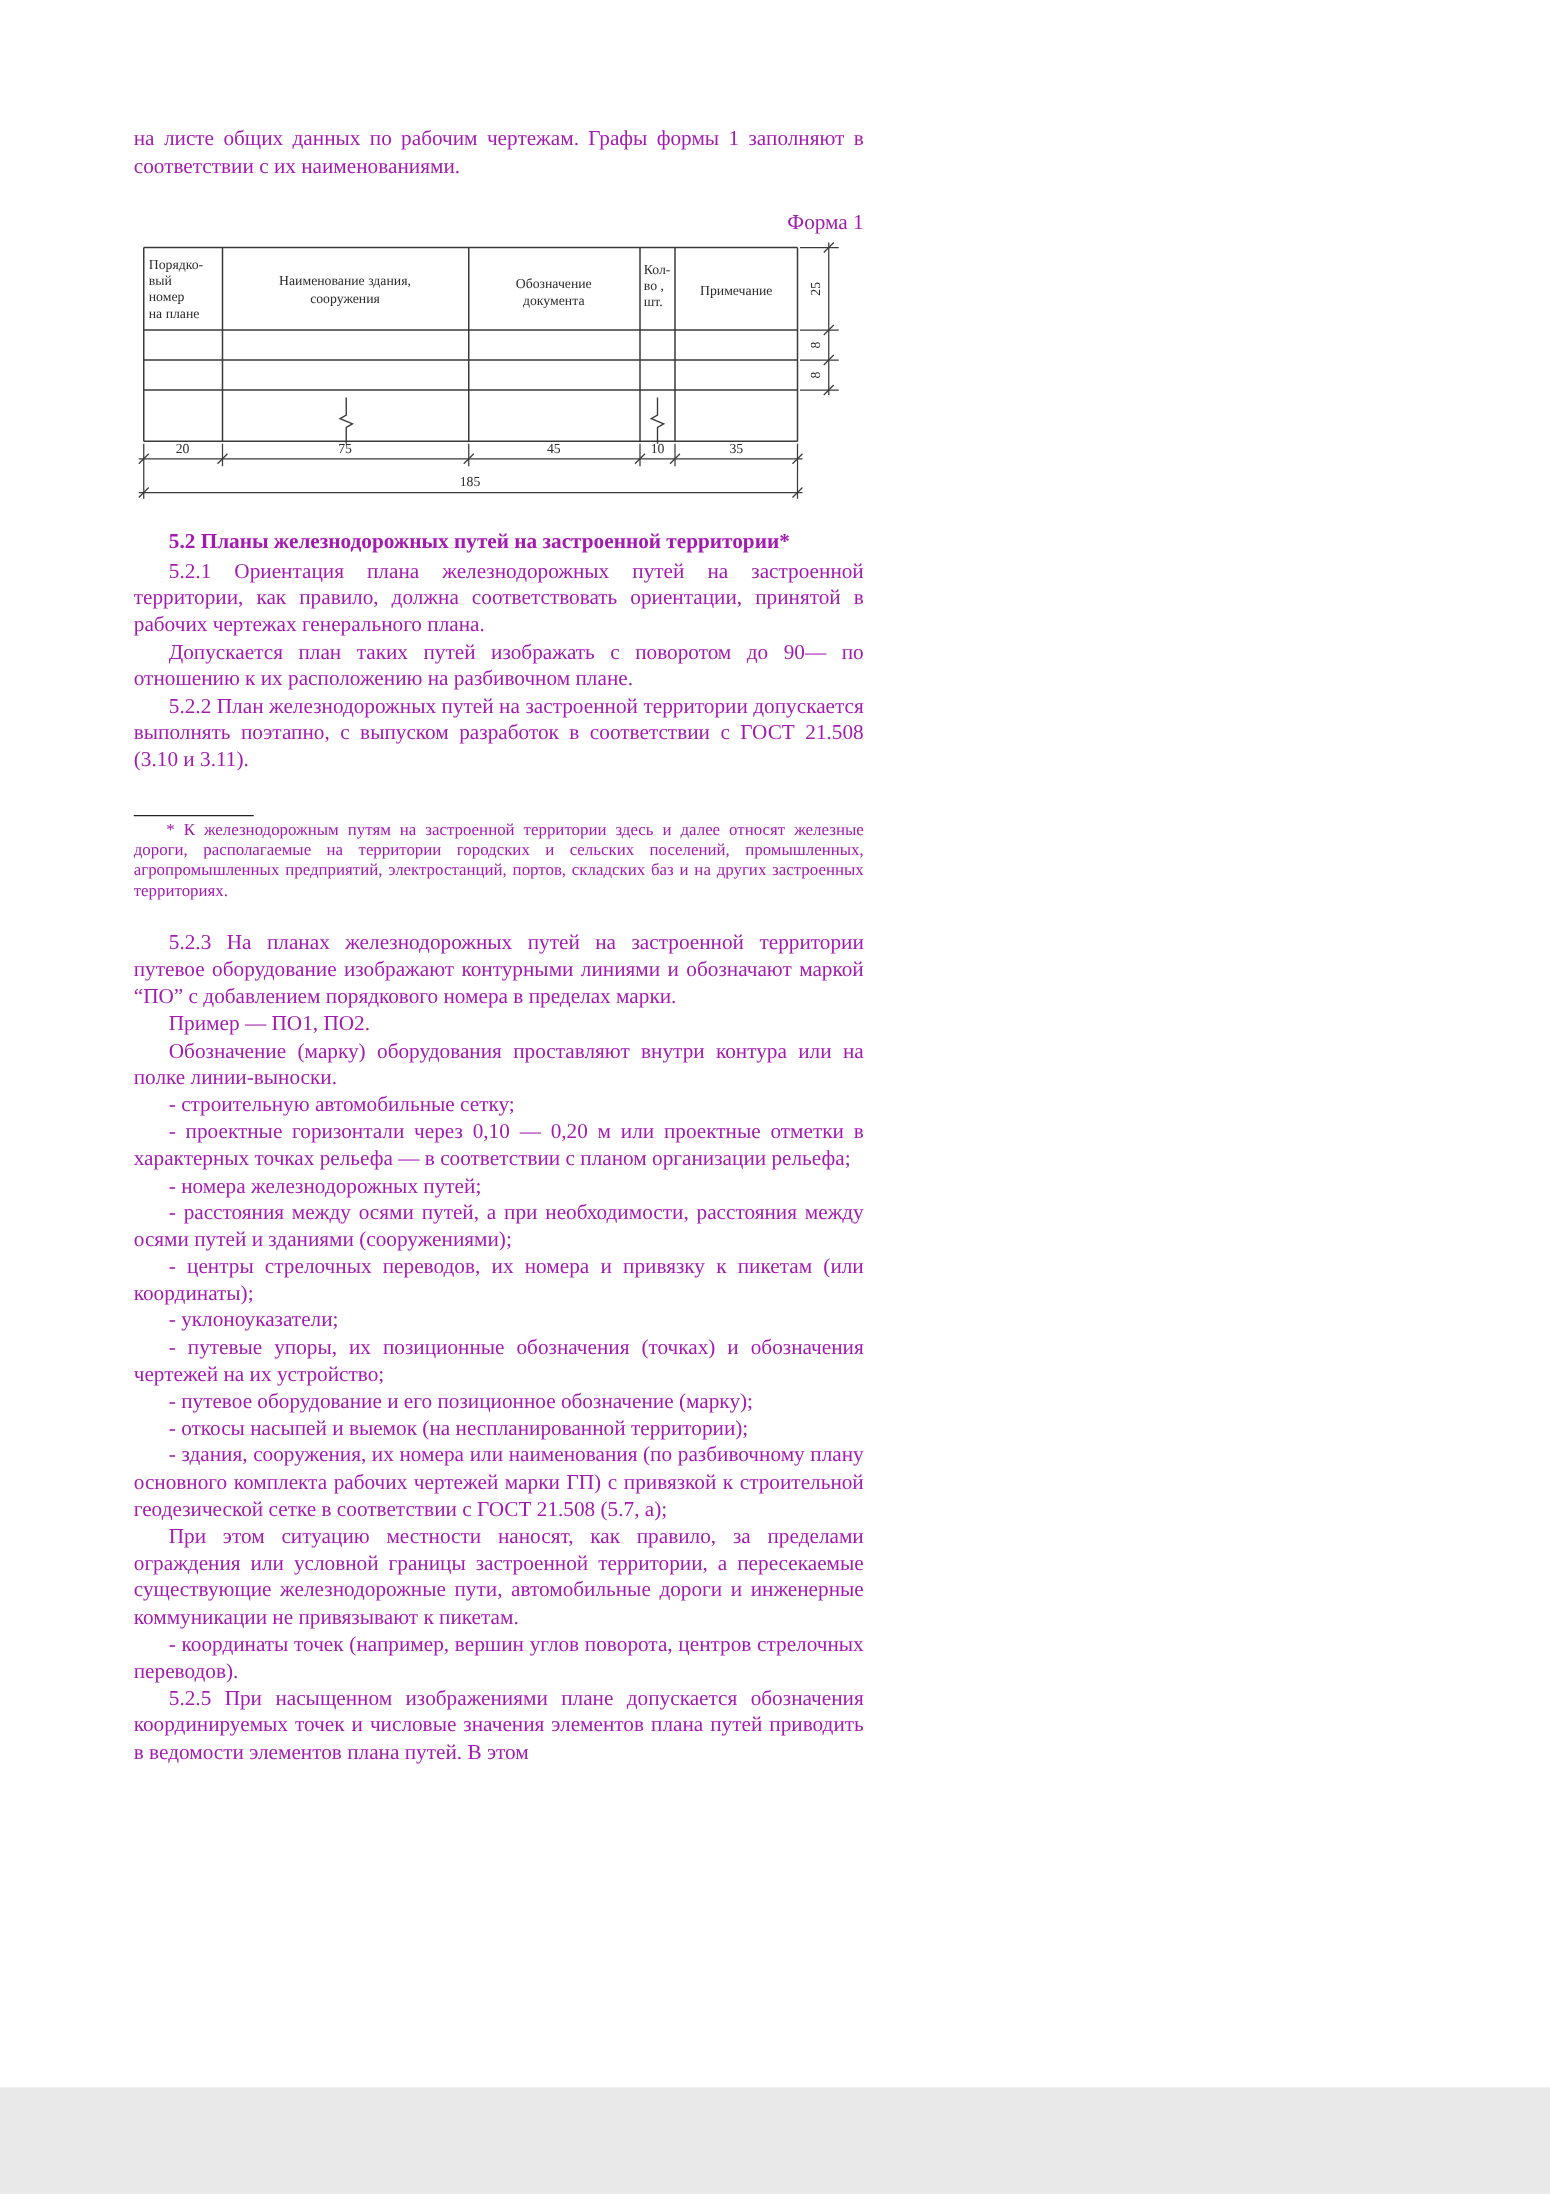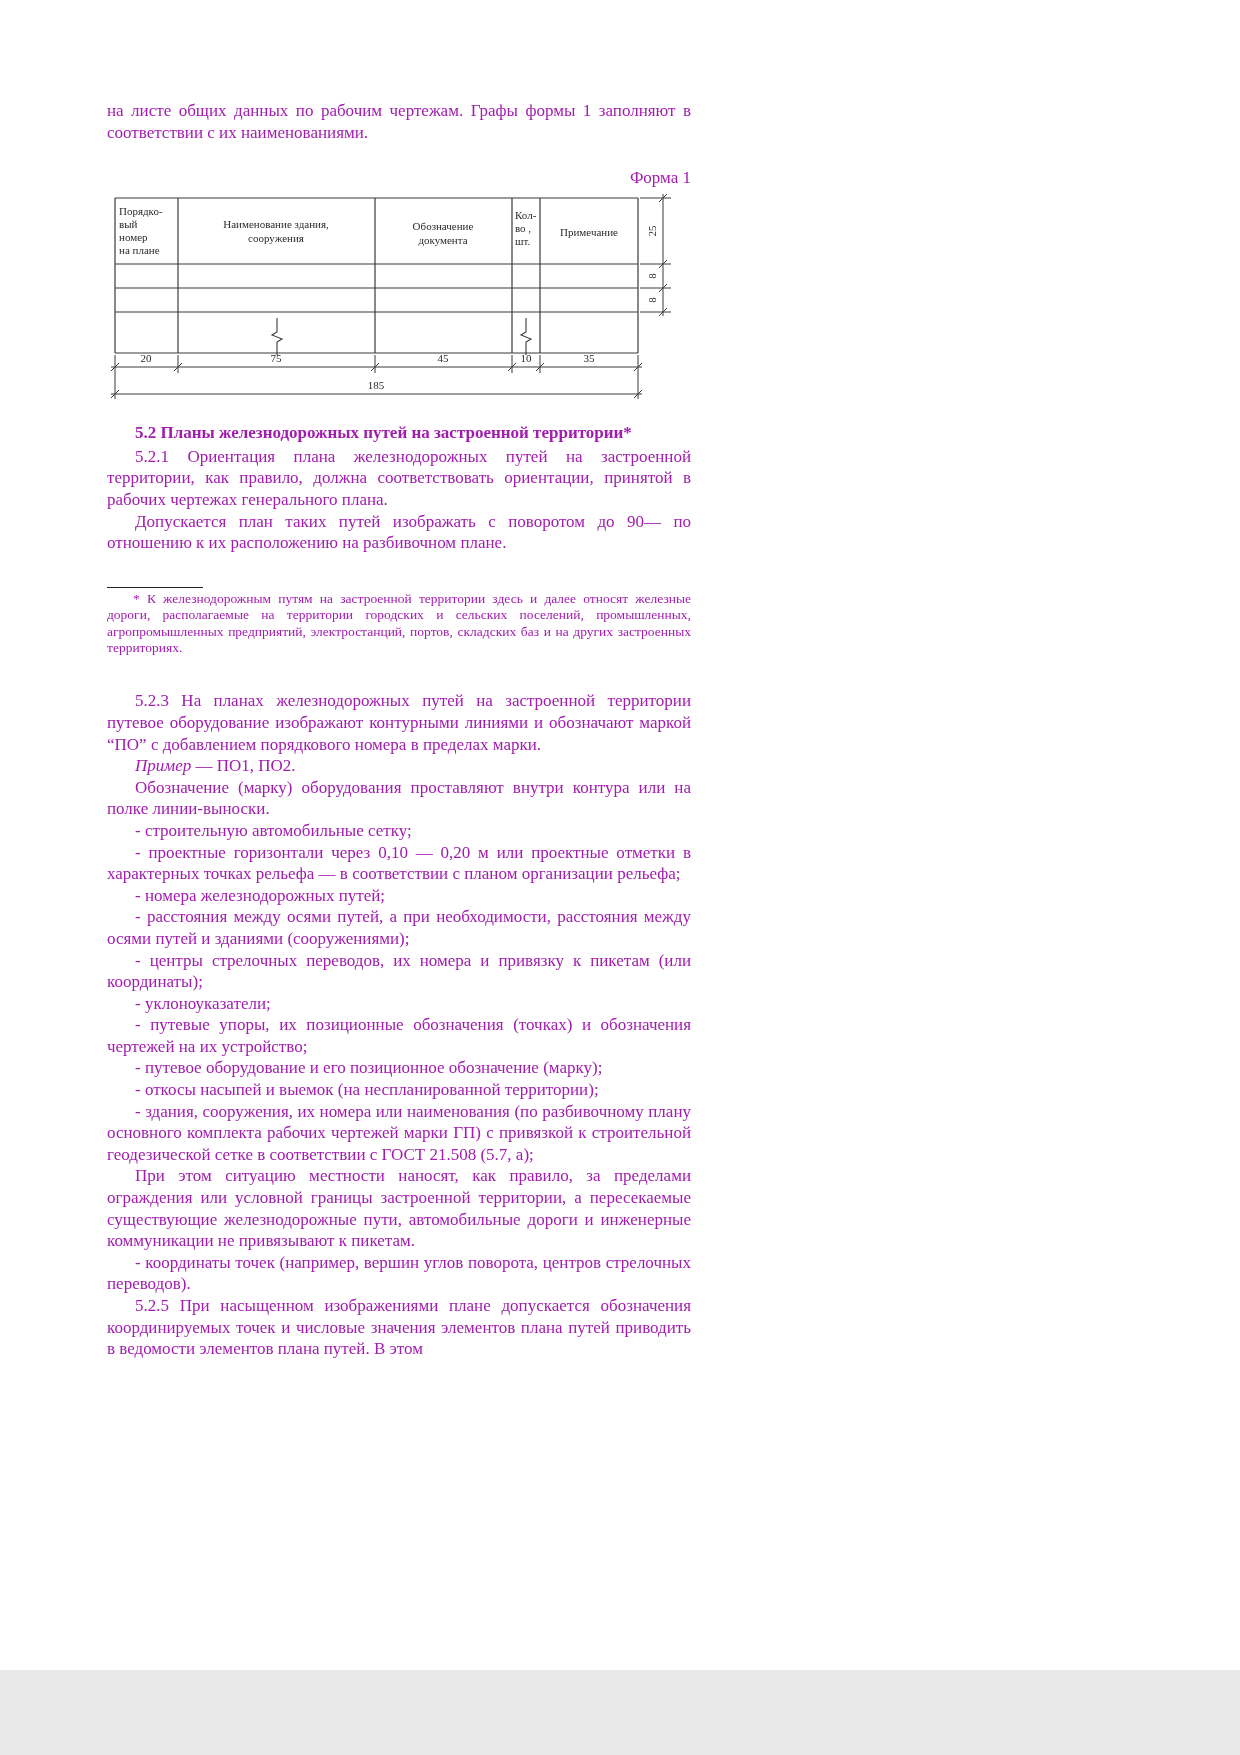--- a/index.html
+++ b/index.html
@@ -13,39 +13,39 @@
   }
   .content {
     position:absolute; left:107px; top:100px; width:584px;
   }
   p { margin:0;text-align:right; }
   .body {
     font-size:17px; line-height:21.6px; text-align:justify;
   }
   .ind { text-indent:28px; }
   .bold { font-weight:bold; }
-  .it { font-style:italic; }
+  .it { }
   .form-label { font-size:17px; line-height:21px; margin-top:24px; margin-bottom:3px; }
   .form-drawing { display:block; margin-top:2px; }
   .form-drawing text {
     font-family:"Liberation Serif","DejaVu Serif",serif;
     font-size:11px; fill:#2b2b2b;
   }
   .form-drawing .dimnum { font-size:11px; }
   .grid line, .dims line, .dims polyline { stroke:#3a3a3a; }
   .heading { margin-top:16px; margin-bottom:2px; }
   .footnote-rule {
     width:96px; height:0; border-top:1.4px solid #222;
     margin-top:33px;
   }
   .footnote {
     font-size:13.5px; line-height:16.4px; text-align:justify; margin-top:3px;
   }
   .footnote.ind { text-indent:26px; }
-  .mt-block { margin-top:34px; }
+  .mt-block { margin-top:22px; }
 </style>
 </head>
 <body>
 
 <div class="page">
   <div class="content">
 
     <p class="body">на листе общих данных по рабочим чертежам. Графы формы 1 заполняют в соответствии с их наименованиями.</p>
 
     <p class="form-label">Форма 1</p>
@@ -130,20 +130,21 @@
         <text class="dimnum" transform="rotate(-90 549 40)" x="549" y="40" text-anchor="middle">25</text>
         <text class="dimnum" transform="rotate(-90 549 85)" x="549" y="85" text-anchor="middle">8</text>
         <text class="dimnum" transform="rotate(-90 549 109)" x="549" y="109" text-anchor="middle">8</text>
       </g>
     </svg>
 
     <p class="body ind bold heading">5.2 Планы железнодорожных путей на застроенной территории*</p>
 
     <p class="body ind">5.2.1 Ориентация плана железнодорожных путей на застроенной территории, как правило, должна соответствовать ориентации, принятой в рабочих чертежах генерального плана.</p>
     <p class="body ind">Допускается план таких путей изображать с поворотом до 90— по отношению к их расположению на разбивочном плане.</p>
+    <p class="body ind">5.2.2 План железнодорожных путей на застроенной территории допускается выполнять поэтапно, с выпуском разработок в соответствии с ГОСТ 21.508 (3.10 и 3.11).</p>
 
     <div class="footnote-rule"></div>
     <p class="footnote ind">* К железнодорожным путям на застроенной территории здесь и далее относят железные дороги, располагаемые на территории городских и сельских поселений, промышленных, агропромышленных предприятий, электростанций, портов, складских баз и на других застроенных территориях.</p>
 
     <p class="body ind mt-block">5.2.3 На планах железнодорожных путей на застроенной территории путевое оборудование изображают контурными линиями и обозначают маркой “ПО” с добавлением порядкового номера в пределах марки.</p>
     <p class="body ind"><span class="it">Пример</span><span> — ПО1, ПО2.</span></p>
     <p class="body ind">Обозначение (марку) оборудования проставляют внутри контура или на полке линии-выноски.</p>
 
 
     <p class="body ind">- строительную автомобильные сетку;</p>

